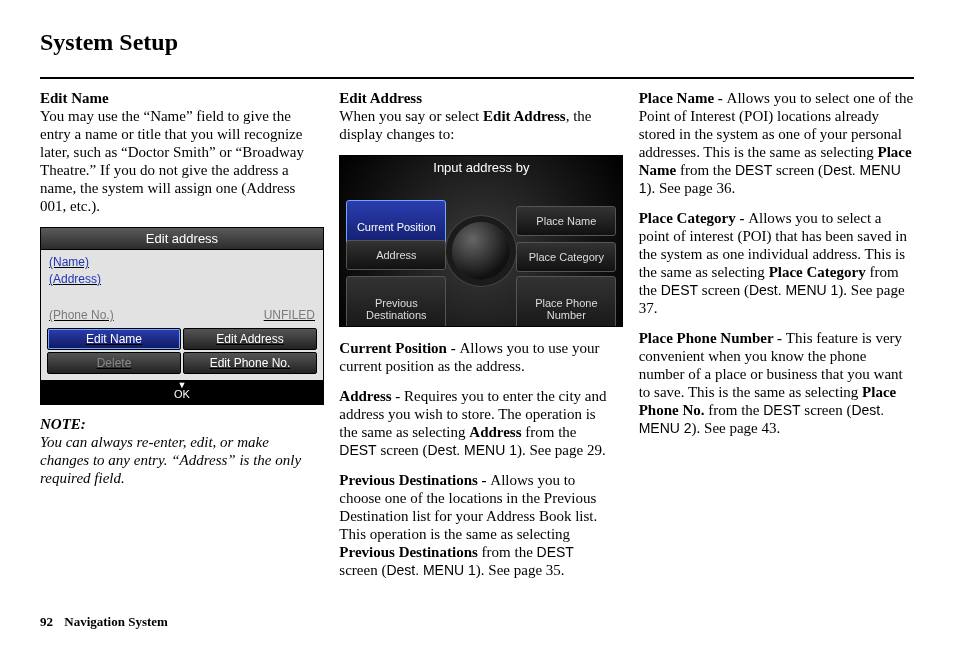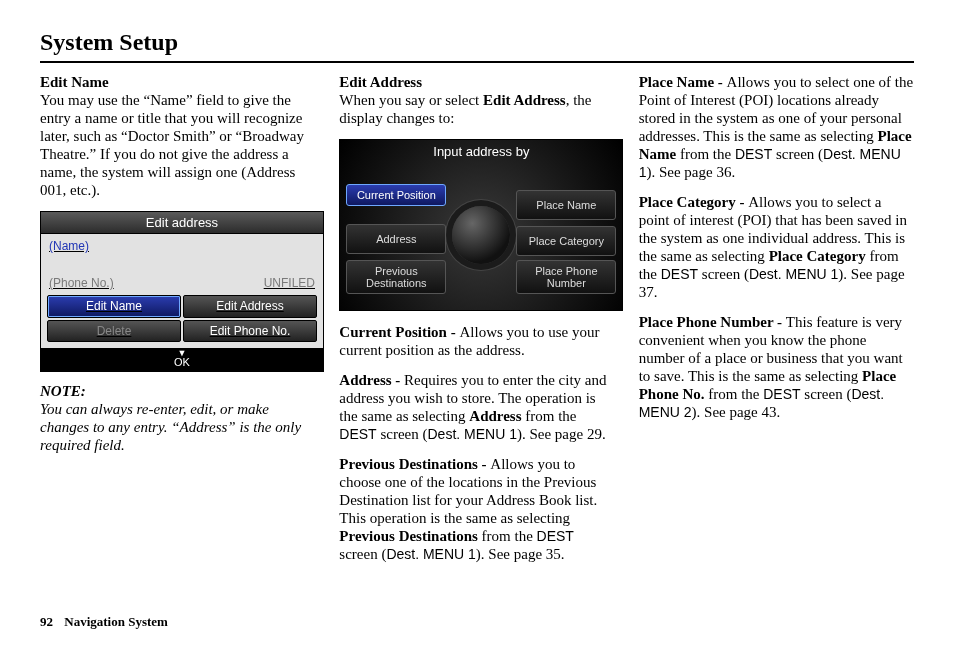--- a/index.html
+++ b/index.html
@@ -9,21 +9,21 @@
     margin: 0;
     padding: 28px 40px 28px 40px;
     width: 954px;
     height: 650px;
     box-sizing: border-box;
     line-height: 1.2;
   }
   .page-title {
     font-weight: bold;
     font-size: 24px;
-    margin: 0 0 4px 0;
+    margin: 0 0 20px 0;
   }
   .rule {
     border: none;
     border-top: 2px solid #000;
     margin: 0 0 10px 0;
   }
   .columns {
     display: flex;
     gap: 24px;
   }
@@ -141,21 +141,21 @@
     background: radial-gradient(circle at 35% 30%, #666, #111 70%);
     box-shadow: 0 0 0 6px #1b1b1b, 0 0 0 7px #444;
   }
   .shot2 .opt {
     position: absolute;
     background: linear-gradient(#333,#111);
     border: 1px solid #555;
     border-radius: 3px;
     font-size: 11px;
     color: #ddd;
-    padding: 4px 6px;
+    padding: 20px 6px;
     width: 86px;
     text-align: center;
     line-height: 1.1;
   }
   .shot2 .opt.sel {
     background: linear-gradient(#2b3db0,#0e1860);
     border-color: #6fa8ff;
     color: #fff;
   }
   .shot2 .opt.l1 { left: 6px;  top: 44px; }
@@ -175,20 +175,23 @@
 
   <div class="col">
     <p class="sect-title">Edit Name</p>
     <p>You may use the “Name” field to give the entry a name or title that you will recognize later, such as “Doctor Smith” or “Broadway Theatre.” If you do not give the address a name, the system will assign one (Address 001, etc.).</p>
 
     <div class="shot1">
       <div class="titlebar">Edit address</div>
       <div class="body">
         <div class="row">
             <span class="blue">(Name)</span>
+          </div>
+        <div class="row">
+            <span class="blue">(Address)</span>
           </div>
         <div class="row" style="margin-top:20px">
           <span>(Phone No.)</span>
           <span>UNFILED</span>
         </div>
         <div class="menu">
           <div class="btn sel">Edit Name</div>
           <div class="btn">Edit Address</div>
           <div class="btn dim">Delete</div>
           <div class="btn">Edit Phone No.</div>

